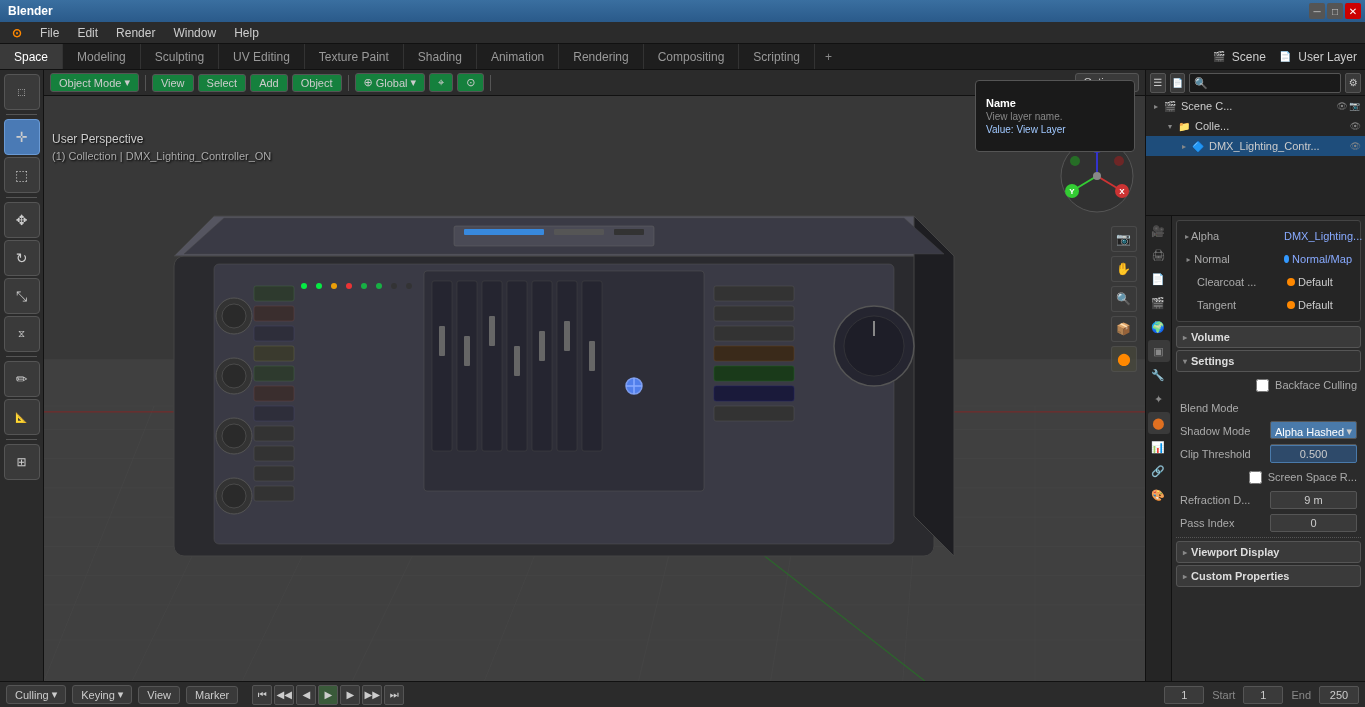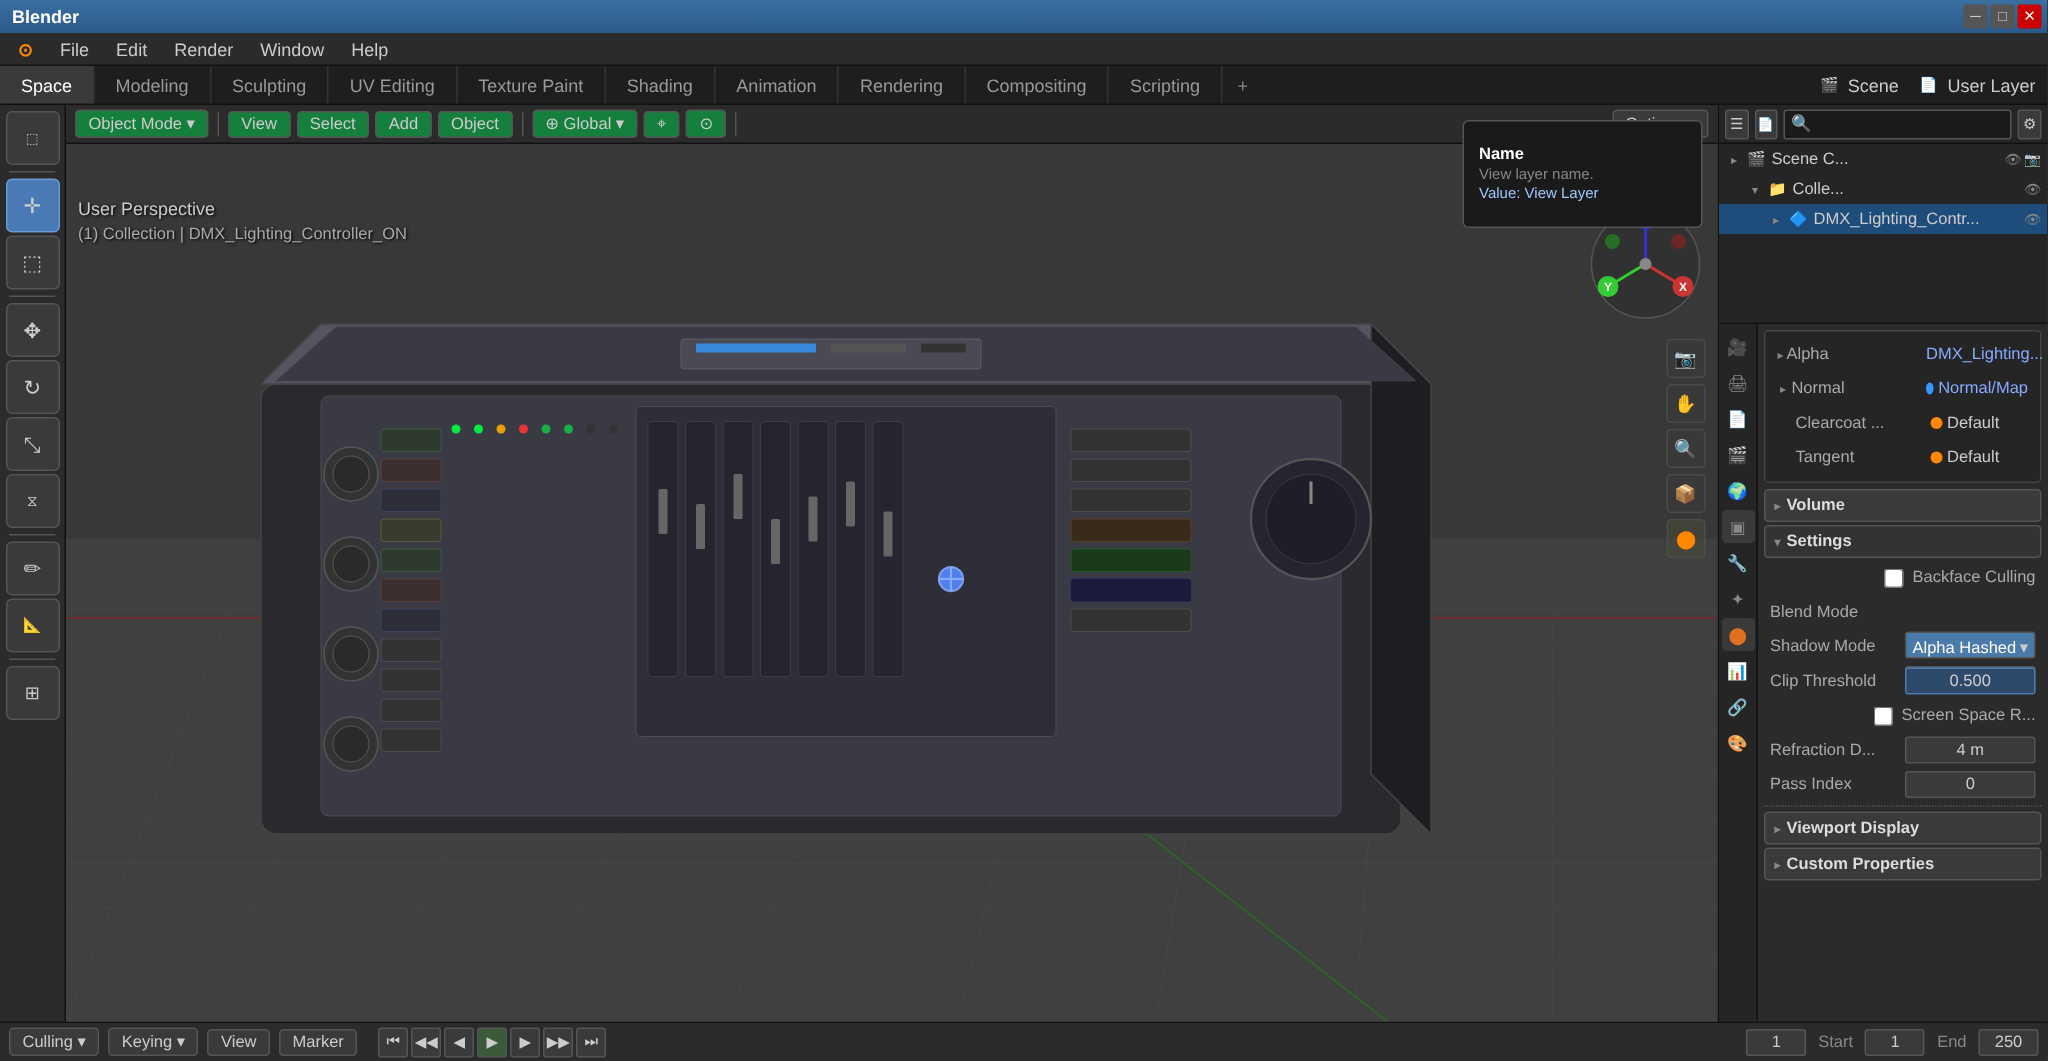--- a/index.html
+++ b/index.html
@@ -842,21 +842,21 @@
         </div>
 
         <div class="checkbox-row">
           <span style="flex:1;"></span>
           <input type="checkbox" style="">
           <span class="checkbox-label">Screen Space R...</span>
         </div>
 
         <div class="prop-row">
           <span class="prop-label">Refraction D...</span>
-          <div class="prop-number" style="cursor:ew-resize;">4 m</div>
+          <div class="prop-number" style="cursor:ew-resize;">9 m</div>
         </div>
 
 
         <div class="prop-row">
           <span class="prop-label">Pass Index</span>
           <div class="prop-number" style="cursor:ew-resize;">0</div>
         </div>
 
         <hr class="section-dots">
 

